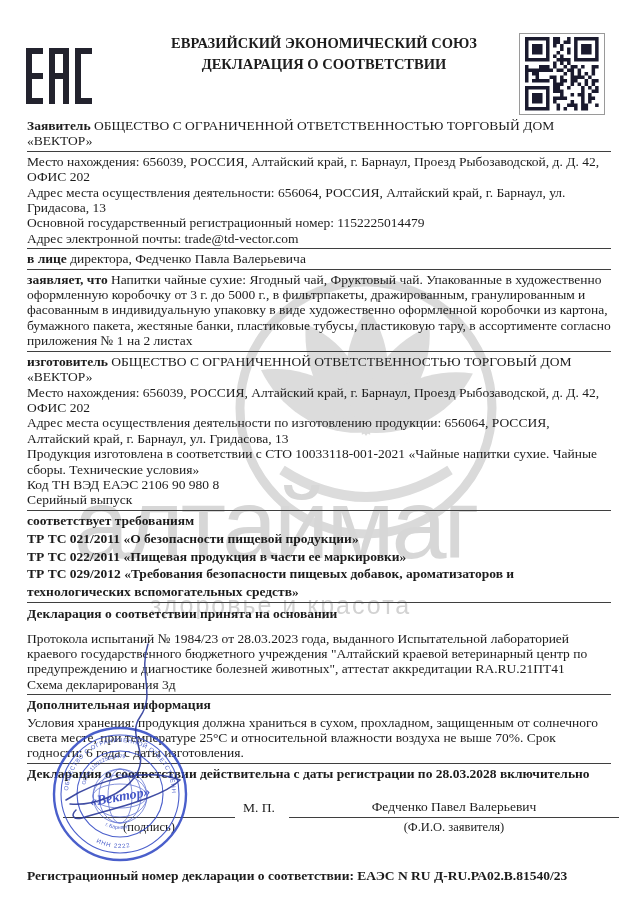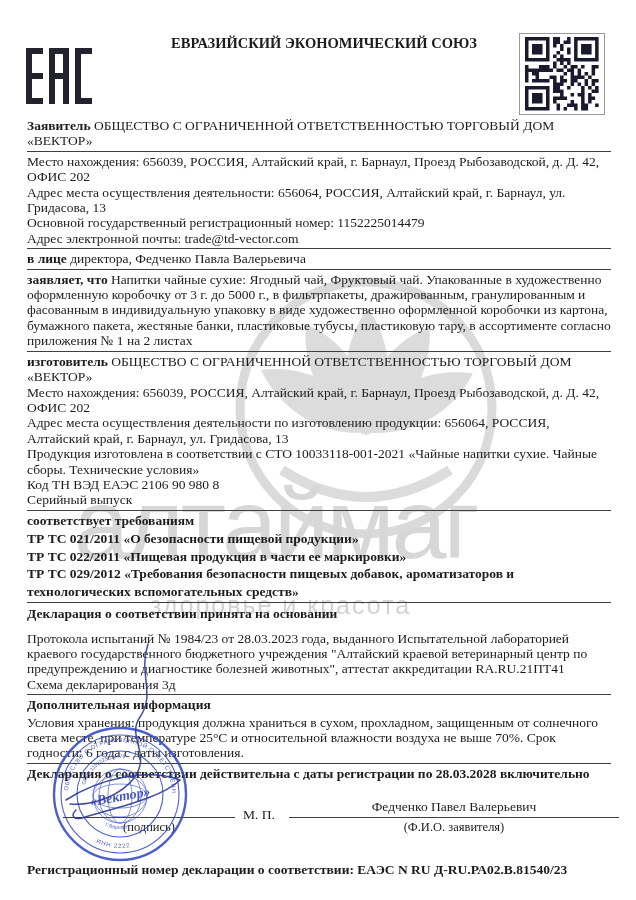--- a/index.html
+++ b/index.html
@@ -20,27 +20,27 @@
          z-index:1;display:flex;align-items:center;justify-content:center;background:#fff;}
   
   .content{position:absolute;left:27px;top:118px;width:584px;z-index:1;
            font-size:13.5px;line-height:15.4px;}
   .rule{border-top:1px solid #3f3f3f;height:0;margin:2px 0 2px;}
   b{font-weight:700;}
   .b-head{font-weight:700;margin:2px 0 2px;}
   .h-basis{font-weight:700;margin:3px 0 9px;}
   .tr-list div{line-height:17.5px;font-weight:bold;}
   .bold-row{font-weight:700;}
-  .reg-row{font-weight:700;margin-top:9px;}
+  .reg-row{font-weight:700;margin-top:15px;}
   
   .sig{position:relative;height:56px;margin-top:16px;}
   .sig-left{position:absolute;left:36px;top:20px;width:172px;}
   .sig-left .line,.sig-right .line{border-top:1px solid #3f3f3f;height:0;}
   .sig-cap{text-align:center;font-size:12.5px;padding-top:2px;}
-  .sig-mp{position:absolute;left:216px;top:10px;}
+  .sig-mp{position:absolute;left:216px;top:3px;}
   .sig-right{position:absolute;left:262px;top:2px;width:330px;}
   .sig-right .name{text-align:center;padding-bottom:2px;}
   
   .overlay{position:absolute;z-index:2;pointer-events:none;}
   .stamp{left:50px;top:724px;opacity:0.88;}
   .signature{left:30px;top:620px;}
 </style>
 </head>
 <body>
 
@@ -69,20 +69,21 @@
       <rect x="37" y="0" width="6" height="56"></rect>
     <rect x="23" y="0" width="20" height="6"></rect>
       <rect x="23" y="25" width="20" height="6"></rect>
     <rect x="49" y="0" width="6" height="56"></rect>
       <rect x="49" y="0" width="17" height="6"></rect>
     <rect x="49" y="50" width="17" height="6"></rect>
   </svg>
 
   <div class="titles">
     <div>ЕВРАЗИЙСКИЙ ЭКОНОМИЧЕСКИЙ СОЮЗ</div>
+    <div>ДЕКЛАРАЦИЯ О СООТВЕТСТВИИ</div>
   </div>
 
   <div class="qrbox">
     <svg width="74" height="74" viewBox="0 0 76 76">
       <path fill="#1a1a2e" fill-rule="evenodd" d="M28.8,0.0h3.6v3.6h-3.6zM32.4,0.0h3.6v3.6h-3.6zM43.2,0.0h3.6v3.6h-3.6zM28.8,3.6h3.6v3.6h-3.6zM32.4,3.6h3.6v3.6h-3.6zM39.6,3.6h3.6v3.6h-3.6zM43.2,3.6h3.6v3.6h-3.6zM28.8,7.2h3.6v3.6h-3.6zM36.0,7.2h3.6v3.6h-3.6zM36.0,10.8h3.6v3.6h-3.6zM43.2,10.8h3.6v3.6h-3.6zM32.4,14.4h3.6v3.6h-3.6zM43.2,14.4h3.6v3.6h-3.6zM28.8,18.0h3.6v3.6h-3.6zM36.0,18.0h3.6v3.6h-3.6zM32.4,21.6h3.6v3.6h-3.6zM36.0,21.6h3.6v3.6h-3.6zM39.6,21.6h3.6v3.6h-3.6zM43.2,21.6h3.6v3.6h-3.6zM28.8,25.2h3.6v3.6h-3.6zM36.0,25.2h3.6v3.6h-3.6zM43.2,25.2h3.6v3.6h-3.6zM0.0,28.8h3.6v3.6h-3.6zM14.4,28.8h3.6v3.6h-3.6zM18.0,28.8h3.6v3.6h-3.6zM21.6,28.8h3.6v3.6h-3.6zM28.8,28.8h3.6v3.6h-3.6zM39.6,28.8h3.6v3.6h-3.6zM46.8,28.8h3.6v3.6h-3.6zM50.4,28.8h3.6v3.6h-3.6zM57.6,28.8h3.6v3.6h-3.6zM68.4,28.8h3.6v3.6h-3.6zM72.0,28.8h3.6v3.6h-3.6zM0.0,32.4h3.6v3.6h-3.6zM3.6,32.4h3.6v3.6h-3.6zM7.2,32.4h3.6v3.6h-3.6zM10.8,32.4h3.6v3.6h-3.6zM14.4,32.4h3.6v3.6h-3.6zM18.0,32.4h3.6v3.6h-3.6zM21.6,32.4h3.6v3.6h-3.6zM25.2,32.4h3.6v3.6h-3.6zM32.4,32.4h3.6v3.6h-3.6zM36.0,32.4h3.6v3.6h-3.6zM43.2,32.4h3.6v3.6h-3.6zM46.8,32.4h3.6v3.6h-3.6zM54.0,32.4h3.6v3.6h-3.6zM68.4,32.4h3.6v3.6h-3.6zM0.0,36.0h3.6v3.6h-3.6zM7.2,36.0h3.6v3.6h-3.6zM10.8,36.0h3.6v3.6h-3.6zM39.6,36.0h3.6v3.6h-3.6zM46.8,36.0h3.6v3.6h-3.6zM54.0,36.0h3.6v3.6h-3.6zM61.2,36.0h3.6v3.6h-3.6zM68.4,36.0h3.6v3.6h-3.6zM0.0,39.6h3.6v3.6h-3.6zM10.8,39.6h3.6v3.6h-3.6zM25.2,39.6h3.6v3.6h-3.6zM28.8,39.6h3.6v3.6h-3.6zM36.0,39.6h3.6v3.6h-3.6zM46.8,39.6h3.6v3.6h-3.6zM50.4,39.6h3.6v3.6h-3.6zM54.0,39.6h3.6v3.6h-3.6zM57.6,39.6h3.6v3.6h-3.6zM64.8,39.6h3.6v3.6h-3.6zM0.0,43.2h3.6v3.6h-3.6zM7.2,43.2h3.6v3.6h-3.6zM10.8,43.2h3.6v3.6h-3.6zM14.4,43.2h3.6v3.6h-3.6zM18.0,43.2h3.6v3.6h-3.6zM21.6,43.2h3.6v3.6h-3.6zM28.8,43.2h3.6v3.6h-3.6zM36.0,43.2h3.6v3.6h-3.6zM39.6,43.2h3.6v3.6h-3.6zM46.8,43.2h3.6v3.6h-3.6zM50.4,43.2h3.6v3.6h-3.6zM61.2,43.2h3.6v3.6h-3.6zM68.4,43.2h3.6v3.6h-3.6zM72.0,43.2h3.6v3.6h-3.6zM28.8,46.8h3.6v3.6h-3.6zM32.4,46.8h3.6v3.6h-3.6zM36.0,46.8h3.6v3.6h-3.6zM46.8,46.8h3.6v3.6h-3.6zM54.0,46.8h3.6v3.6h-3.6zM61.2,46.8h3.6v3.6h-3.6zM68.4,46.8h3.6v3.6h-3.6zM28.8,50.4h3.6v3.6h-3.6zM32.4,50.4h3.6v3.6h-3.6zM43.2,50.4h3.6v3.6h-3.6zM57.6,50.4h3.6v3.6h-3.6zM64.8,50.4h3.6v3.6h-3.6zM72.0,50.4h3.6v3.6h-3.6zM28.8,54.0h3.6v3.6h-3.6zM32.4,54.0h3.6v3.6h-3.6zM36.0,54.0h3.6v3.6h-3.6zM57.6,54.0h3.6v3.6h-3.6zM68.4,54.0h3.6v3.6h-3.6zM72.0,54.0h3.6v3.6h-3.6zM36.0,57.6h3.6v3.6h-3.6zM46.8,57.6h3.6v3.6h-3.6zM54.0,57.6h3.6v3.6h-3.6zM57.6,57.6h3.6v3.6h-3.6zM64.8,57.6h3.6v3.6h-3.6zM28.8,61.2h3.6v3.6h-3.6zM32.4,61.2h3.6v3.6h-3.6zM36.0,61.2h3.6v3.6h-3.6zM39.6,61.2h3.6v3.6h-3.6zM57.6,61.2h3.6v3.6h-3.6zM64.8,61.2h3.6v3.6h-3.6zM68.4,61.2h3.6v3.6h-3.6zM28.8,64.8h3.6v3.6h-3.6zM46.8,64.8h3.6v3.6h-3.6zM57.6,64.8h3.6v3.6h-3.6zM64.8,64.8h3.6v3.6h-3.6zM32.4,68.4h3.6v3.6h-3.6zM43.2,68.4h3.6v3.6h-3.6zM46.8,68.4h3.6v3.6h-3.6zM50.4,68.4h3.6v3.6h-3.6zM57.6,68.4h3.6v3.6h-3.6zM61.2,68.4h3.6v3.6h-3.6zM72.0,68.4h3.6v3.6h-3.6zM32.4,72.0h3.6v3.6h-3.6zM39.6,72.0h3.6v3.6h-3.6zM50.4,72.0h3.6v3.6h-3.6zM57.6,72.0h3.6v3.6h-3.6zM61.2,72.0h3.6v3.6h-3.6zM0,0h25.2v25.2h-25.2zM3.6,3.6h18v18h-18zM7.2,7.2h10.8v10.8h-10.8zM50.4,0h25.2v25.2h-25.2zM54,3.6h18v18h-18zM57.6,7.2h10.8v10.8h-10.8zM0,50.4h25.2v25.2h-25.2zM3.6,54h18v18h-18zM7.2,57.6h10.8v10.8h-10.8z"></path>
     </svg>
   </div>
 
   <div class="content">
 

